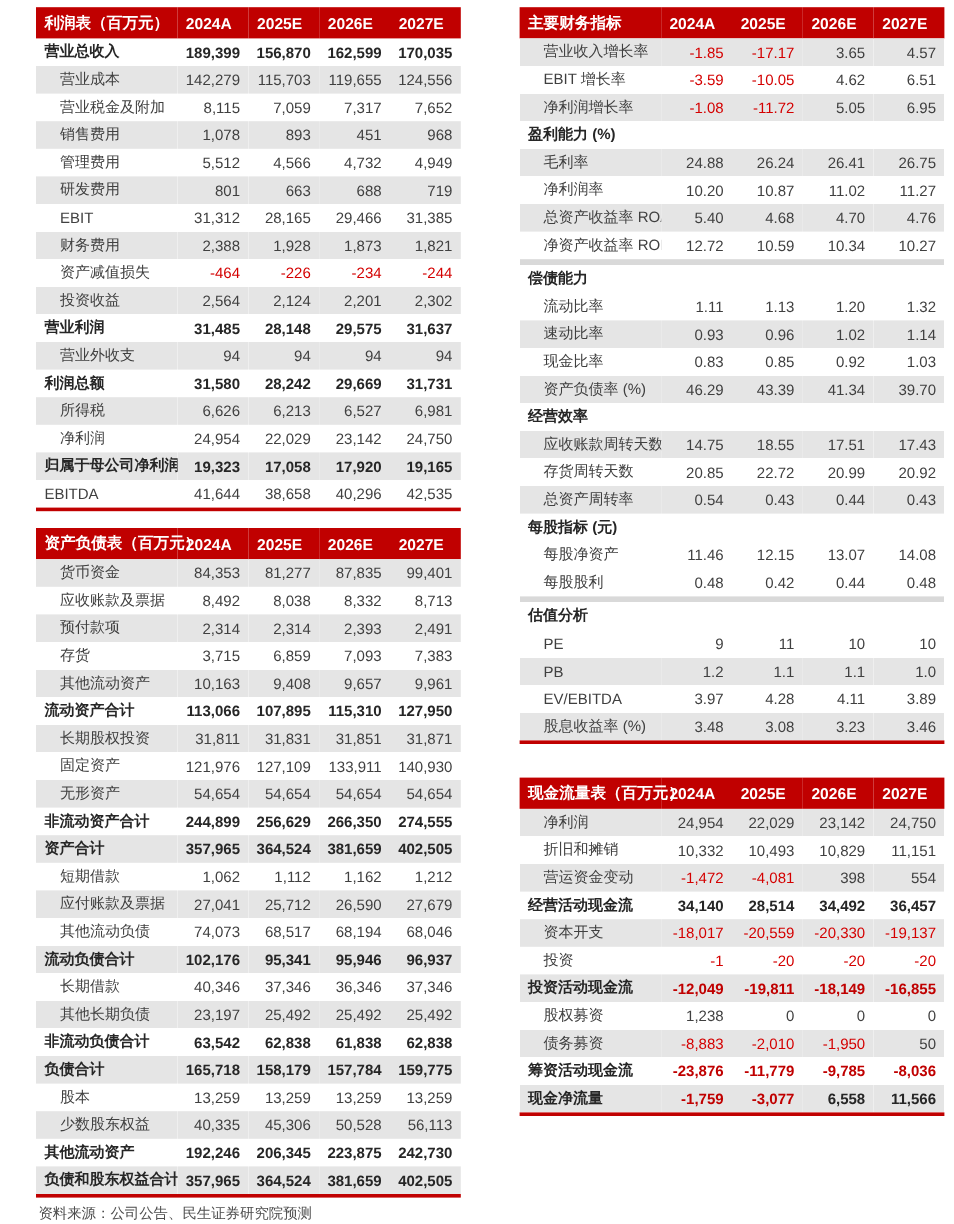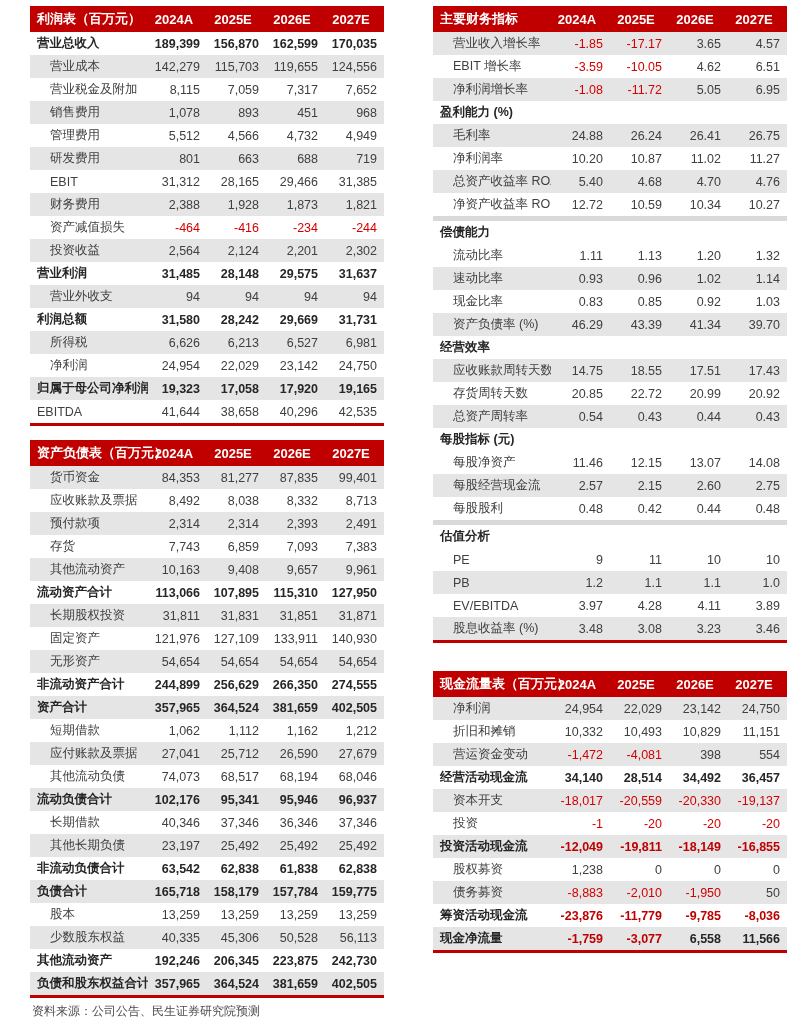--- a/index.html
+++ b/index.html
@@ -104,21 +104,21 @@
             <tr class="item shaded">
               <td class="label indent">财务费用</td>
               <td class="num">2,388</td>
               <td class="num">1,928</td>
               <td class="num">1,873</td>
               <td class="num">1,821</td>
             </tr>
             <tr class="item">
               <td class="label indent">资产减值损失</td>
               <td class="num neg">-464</td>
-              <td class="num neg">-416</td>
+              <td class="num neg">-226</td>
               <td class="num neg">-234</td>
               <td class="num neg">-244</td>
             </tr>
             <tr class="item shaded">
               <td class="label indent">投资收益</td>
               <td class="num">2,564</td>
               <td class="num">2,124</td>
               <td class="num">2,201</td>
               <td class="num">2,302</td>
             </tr>
@@ -202,21 +202,21 @@
             </tr>
             <tr class="item shaded">
               <td class="label indent">预付款项</td>
               <td class="num">2,314</td>
               <td class="num">2,314</td>
               <td class="num">2,393</td>
               <td class="num">2,491</td>
             </tr>
             <tr class="item">
               <td class="label indent">存货</td>
-              <td class="num">7,743</td>
+              <td class="num">3,715</td>
               <td class="num">6,859</td>
               <td class="num">7,093</td>
               <td class="num">7,383</td>
             </tr>
             <tr class="item shaded">
               <td class="label indent">其他流动资产</td>
               <td class="num">10,163</td>
               <td class="num">9,408</td>
               <td class="num">9,657</td>
               <td class="num">9,961</td>
@@ -494,27 +494,20 @@
               <td class="num"></td>
               <td class="num"></td>
             </tr>
             <tr class="item">
               <td class="label indent">每股净资产</td>
               <td class="num">11.46</td>
               <td class="num">12.15</td>
               <td class="num">13.07</td>
               <td class="num">14.08</td>
             </tr>
-            <tr class="item shaded">
-              <td class="label indent">每股经营现金流</td>
-              <td class="num">2.57</td>
-              <td class="num">2.15</td>
-              <td class="num">2.60</td>
-              <td class="num">2.75</td>
-            </tr>
             <tr class="item">
               <td class="label indent">每股股利</td>
               <td class="num">0.48</td>
               <td class="num">0.42</td>
               <td class="num">0.44</td>
               <td class="num">0.48</td>
             </tr>
             <tr class="spacer">
               <td colspan="5"></td>
             </tr>

